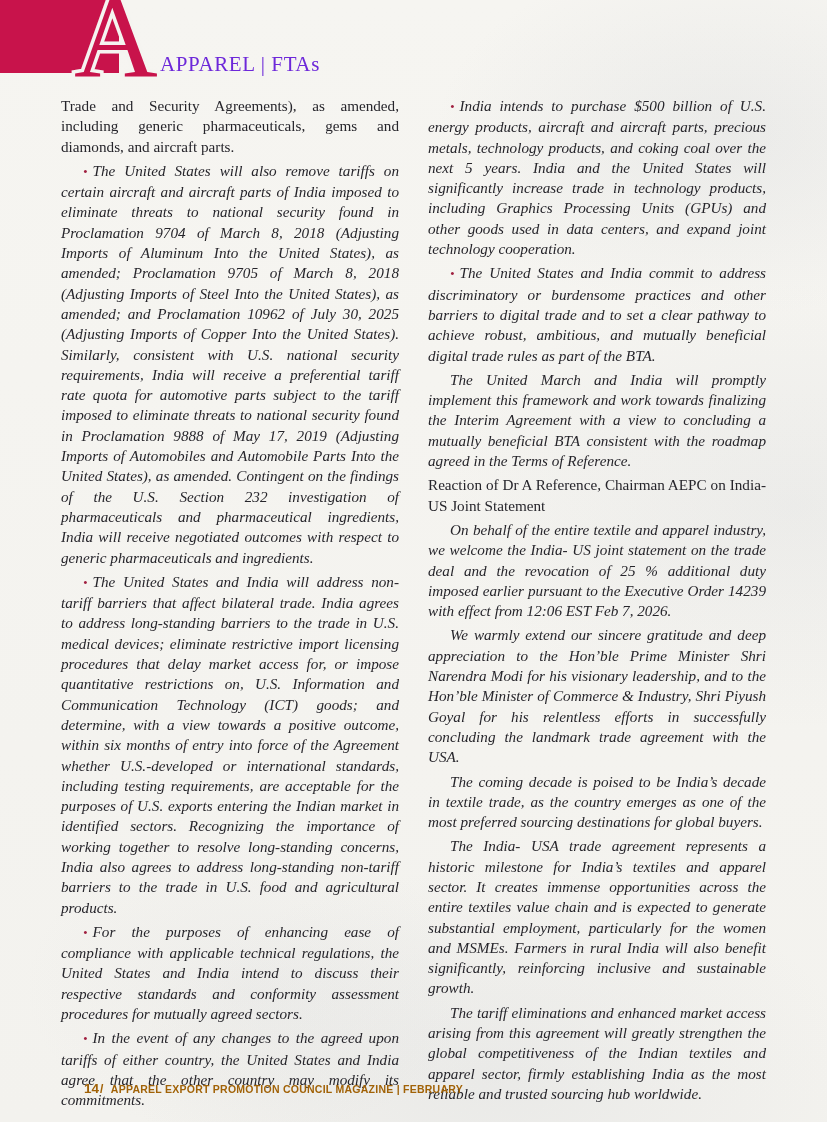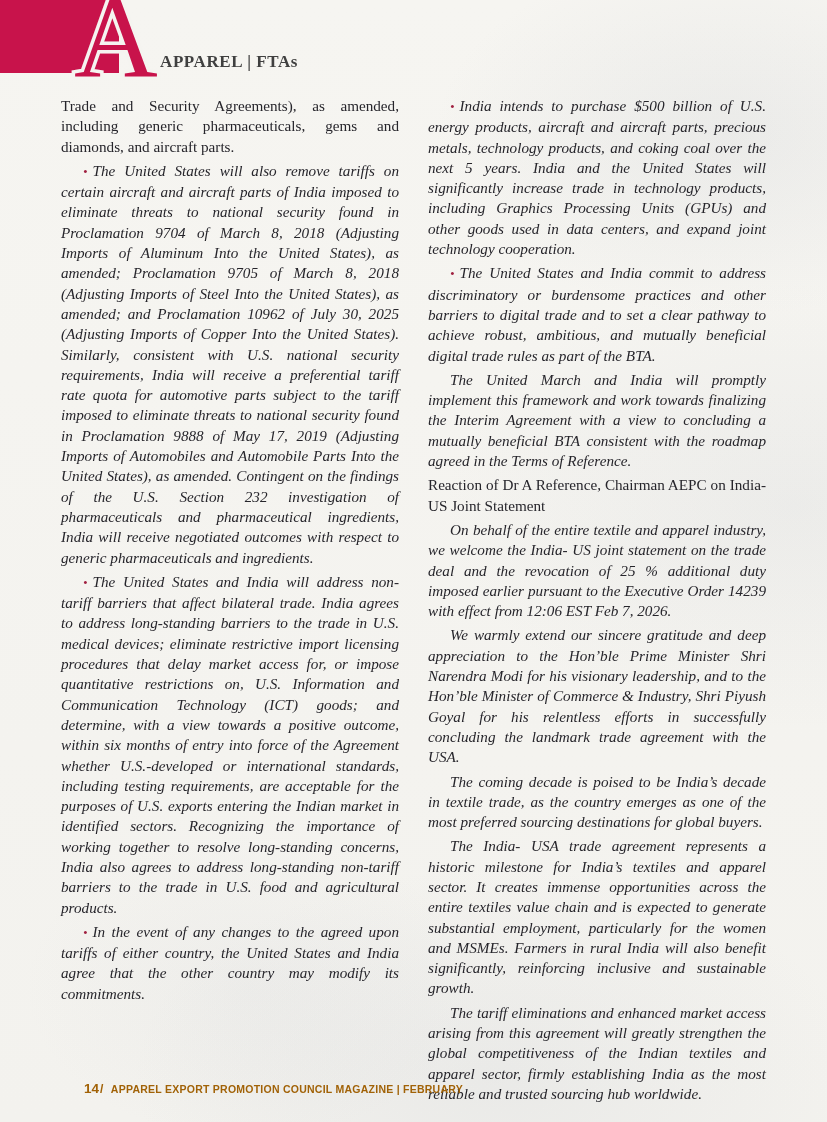--- a/index.html
+++ b/index.html
@@ -25,22 +25,22 @@
   
   .logo-block{
     position:absolute;left:0;top:0;
     width:119px;height:73px;
   }
   .logo-a{
     position:absolute;left:58px;top:-7px;
   }
   .section-label{
     position:absolute;left:160px;top:52px;
-    font-weight:bold;font-size:17px;letter-spacing:0.6px;
-    color:#404040;
+    font-weight:normal;font-size:21px;letter-spacing:0.6px;
+    color:#6d28d9;
   }
   
   .columns{
     position:absolute;left:57px;top:92px;
     width:713px;
     display:flex;gap:21px;
   }
   .col{width:346px;flex:none;}
   .para{
     margin:4px;
@@ -79,20 +79,21 @@
       </svg>
     </div>
     <div class="section-label">APPAREL | FTAs</div>
   </header>
 
   <main class="columns">
     <div class="col" id="col-0">
         <p class="para plain">Trade and Security Agreements), as amended, including generic pharmaceuticals, gems and diamonds, and aircraft parts.</p>
         <p class="para bullet"><span class="bullet-dot">•</span>The United States will also remove tariffs on certain aircraft and aircraft parts of India imposed to eliminate threats to national security found in Proclamation 9704 of March 8, 2018 (Adjusting Imports of Aluminum Into the United States), as amended; Proclamation 9705 of March 8, 2018 (Adjusting Imports of Steel Into the United States), as amended; and Proclamation 10962 of July 30, 2025 (Adjusting Imports of Copper Into the United States).  Similarly, consistent with U.S. national security requirements, India will receive a preferential tariff rate quota for automotive parts subject to the tariff imposed to eliminate threats to national security found in Proclamation 9888 of May 17, 2019 (Adjusting Imports of Automobiles and Automobile Parts Into the United States), as amended.  Contingent on the findings of the U.S. Section 232 investigation of pharmaceuticals and pharmaceutical ingredients, India will receive negotiated outcomes with respect to generic pharmaceuticals and ingredients.</p>
         <p class="para bullet"><span class="bullet-dot">•</span>The United States and India will address non-tariff barriers that affect bilateral trade. India agrees to address long-standing barriers to the trade in U.S. medical devices; eliminate restrictive import licensing procedures that delay market access for, or impose quantitative restrictions on, U.S. Information and Communication Technology (ICT) goods; and determine, with a view towards a positive outcome, within six months of entry into force of the Agreement whether U.S.-developed or international standards, including testing requirements, are acceptable for the purposes of U.S. exports entering the Indian market in identified sectors. Recognizing the importance of working together to resolve long-standing concerns, India also agrees to address long-standing non-tariff barriers to the trade in U.S. food and agricultural products.</p>
+        <p class="para bullet"><span class="bullet-dot">•</span>For the purposes of enhancing ease of compliance with applicable technical regulations, the United States and India intend to discuss their respective standards and conformity assessment procedures for mutually agreed sectors.</p>
         <p class="para bullet"><span class="bullet-dot">•</span>In the event of any changes to the agreed upon tariffs of either country, the United States and India agree that the other country may modify its commitments.</p>
       </div>
     <div class="col" id="col-1">
         <p class="para bullet"><span class="bullet-dot">•</span>India intends to purchase $500 billion of U.S. energy products, aircraft and aircraft parts, precious metals, technology products, and coking coal over the next 5 years. India and the United States will significantly increase trade in technology products, including Graphics Processing Units (GPUs) and other goods used in data centers, and expand joint technology cooperation.</p>
         <p class="para bullet"><span class="bullet-dot">•</span>The United States and India commit to address discriminatory or burdensome practices and other barriers to digital trade and to set a clear pathway to achieve robust, ambitious, and mutually beneficial digital trade rules as part of the BTA.</p>
         <p class="para indent">The United March and India will promptly implement this framework and work towards finalizing the Interim Agreement with a view to concluding a mutually beneficial BTA consistent with the roadmap agreed in the Terms of Reference.</p>
         <p class="para flush">Reaction of Dr A Reference, Chairman AEPC on India-US Joint Statement</p>
         <p class="para indent">On behalf of the entire textile and apparel industry, we welcome the India- US joint statement on the trade deal and the revocation of 25 % additional duty imposed earlier pursuant to the Executive Order 14239 with effect from 12:06 EST Feb 7, 2026.</p>
         <p class="para indent">We warmly extend our sincere gratitude and deep appreciation to the Hon’ble Prime Minister Shri Narendra Modi for his visionary leadership, and to the Hon’ble Minister of Commerce &amp; Industry, Shri Piyush Goyal for his relentless efforts in successfully concluding the landmark trade agreement with the USA.</p>
         <p class="para indent">The coming decade is poised to be India’s decade in textile trade, as the country emerges as one of the most preferred sourcing destinations for global buyers.</p>

